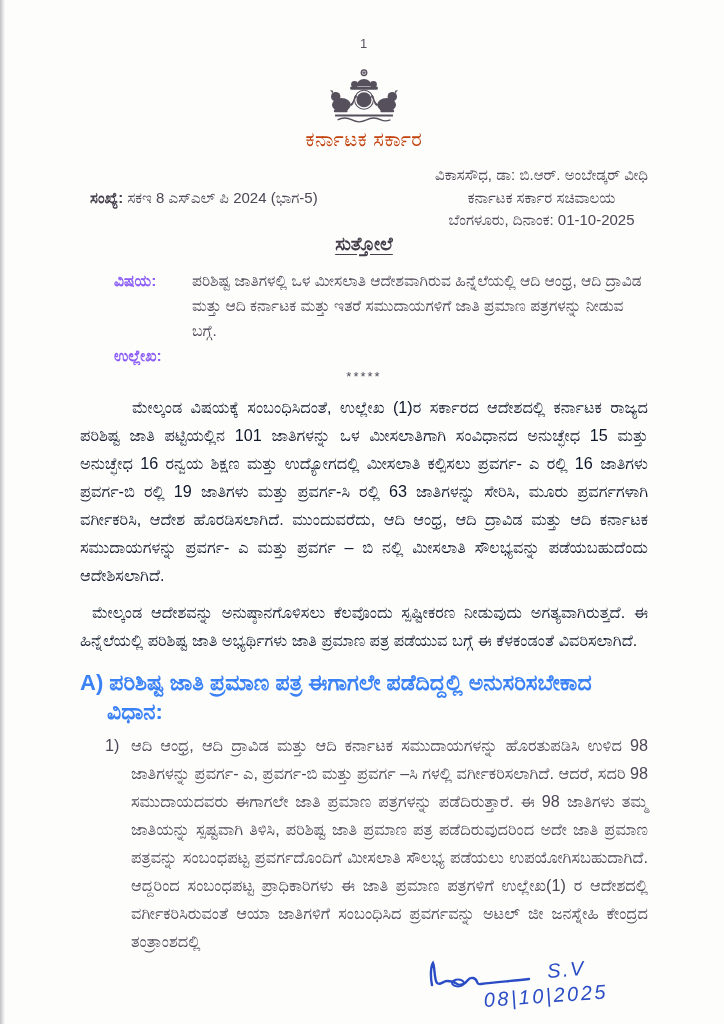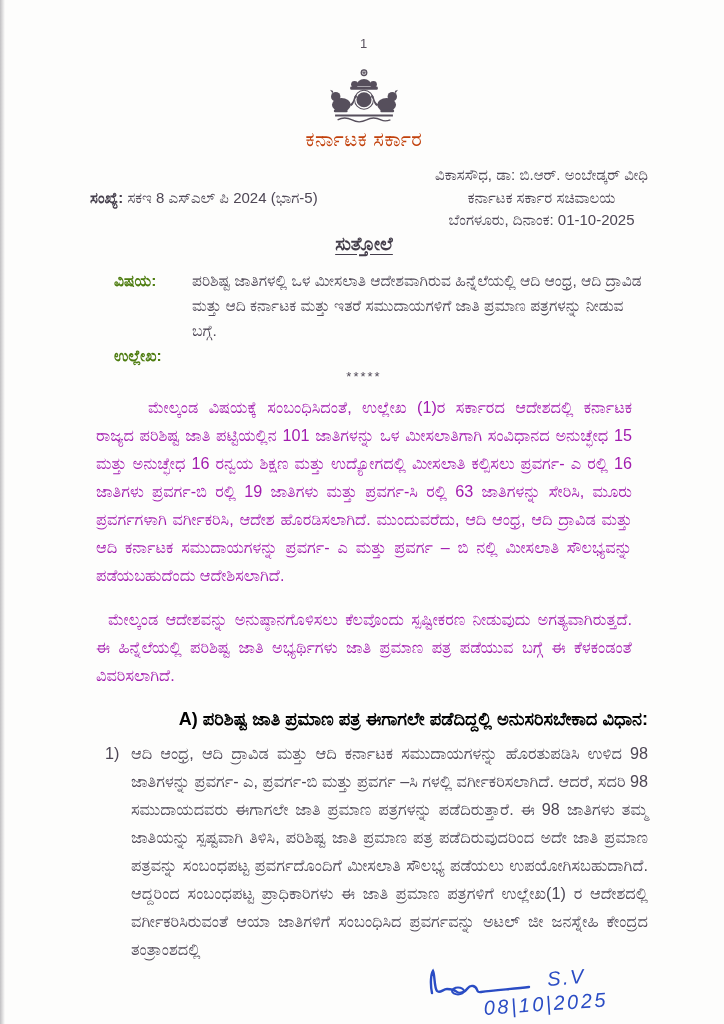--- a/index.html
+++ b/index.html
@@ -40,39 +40,39 @@
     text-align:center; margin-top:1px;
     font-size:18.5px; font-weight:bold; color:#443e4b;
     text-decoration:underline; text-underline-offset:4px;
   }
 
   .subject-grid {
     display:grid; grid-template-columns:70px 1fr; column-gap:8px;
     margin-top:13px; padding-left:34px; padding-right:2px;
     font-size:15.5px; line-height:1.62;
   }
-  .subject-grid .lbl { font-weight:bold; color:#4d7c0f; white-space:nowrap; }
+  .subject-grid .lbl { font-weight:bold; color:#8b5cf6; white-space:nowrap; }
   .subject-grid .txt { text-align:left; }
 
   .stars { text-align:center; font-size:13px; letter-spacing:2px; margin-top:1px; color:#4e4755; }
 
   .body-para {
-    margin:16px; margin-top:9px;
+    margin:0; margin-top:9px;
     font-size:16.2px; line-height:28px;
-    text-align:justify; color:#a21caf;
+    text-align:justify; color:#0f172a;
   }
   .indent-lg { text-indent:52px; }
   .indent-sm { text-indent:12px; }
 
   .heading-a {
     margin-top:14px;
-    font-size:18px; font-weight:bold; color:#000000;
+    font-size:22px; font-weight:bold; color:#3b82f6;
     line-height:29px;
     padding-left:27px; text-indent:-27px;
-    text-align:right;
+    text-align:left;
   }
 
   .list-item {
     display:flex; margin-top:5px; padding-left:25px;
     font-size:16.2px; line-height:28px;
   }
   .list-item .num { flex:0 0 26px; }
   .list-item .itxt { text-align:justify; }
 
   .signature {

